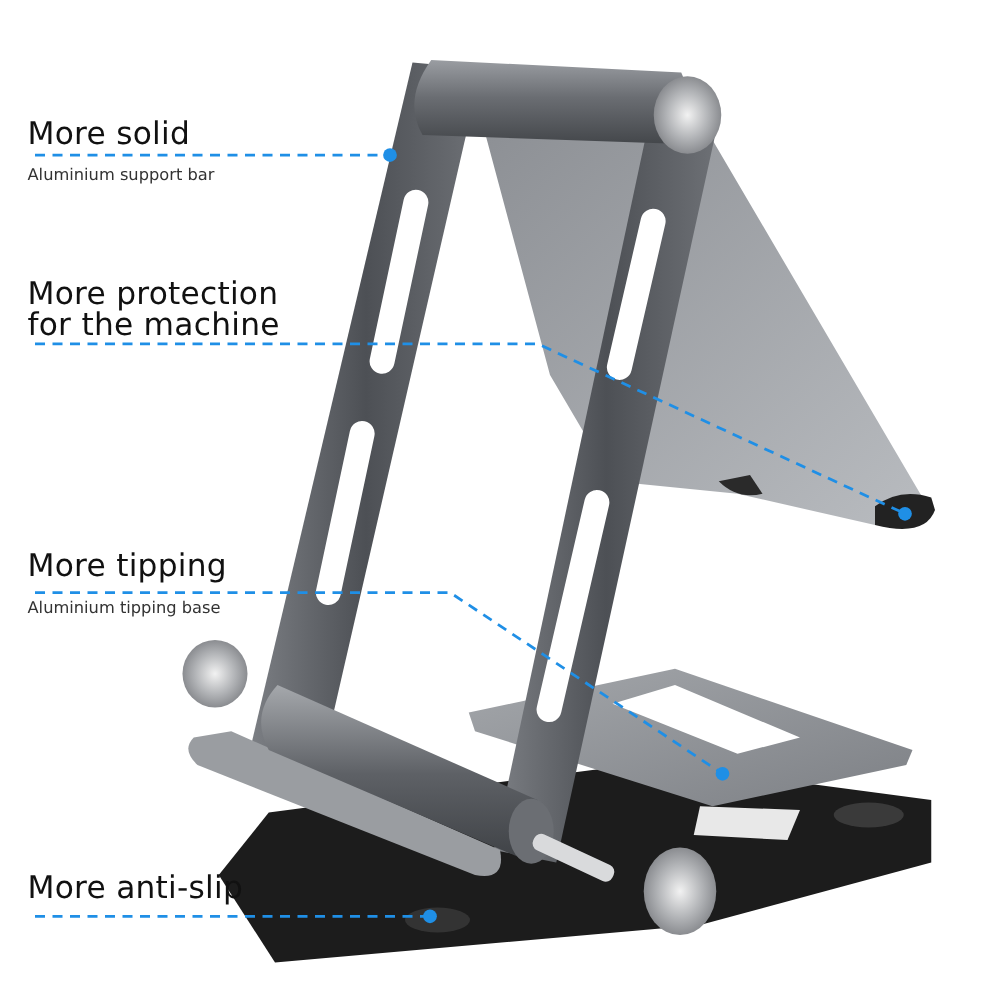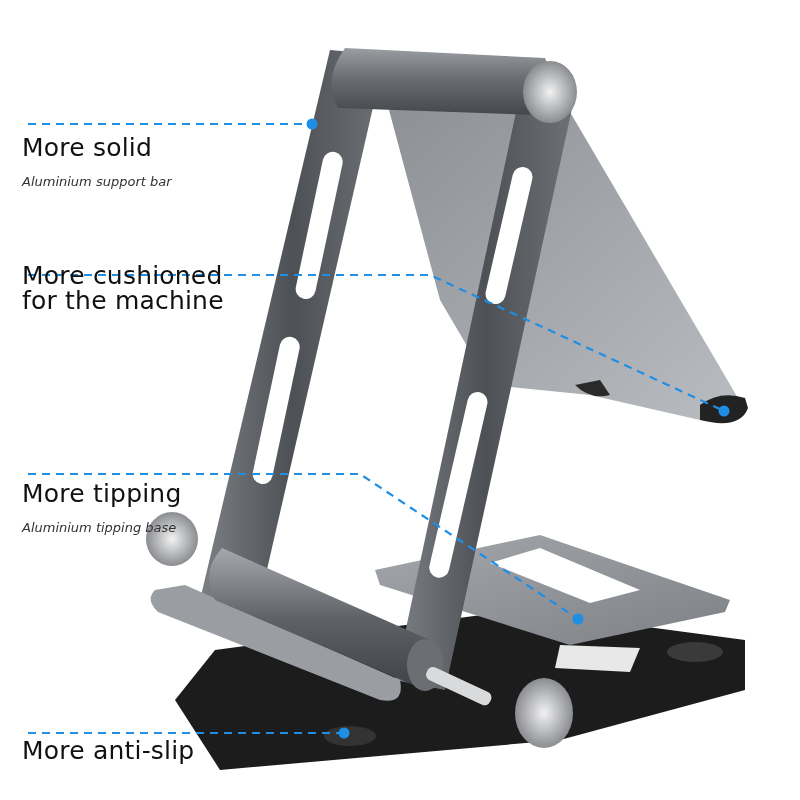--- a/index.html
+++ b/index.html
@@ -1,21 +1,21 @@
 <!DOCTYPE html>
 <html><head>
   <meta charset="utf-8">
   <style>
     html, body { margin: 0; padding: 0; background: #ffffff; }
     body { width: 800px; height: 800px; position: relative; overflow: hidden; font-family: "Liberation Sans", "DejaVu Sans", sans-serif; }
     .stage { position: absolute; inset: 0; }
     svg.product { position: absolute; left: 0; top: 0; width: 800px; height: 800px; }
-    .feature { position: absolute; left: 22px; z-index: 3; margin-top: 41px; }
+    .feature { position: absolute; left: 22px; z-index: 3; }
     .feature .title { font-family: "DejaVu Sans", sans-serif; font-size: 25px; line-height: 25px; color: #111111; font-weight: 500; letter-spacing: 0.2px; white-space: pre-line; }
-    .feature .sub { font-family: "DejaVu Sans", sans-serif; font-size: 13px; color: #333333; margin-top: 14px; font-style: italic; }
+    .feature .sub { font-family: "DejaVu Sans", sans-serif; font-size: 13px; color: #333333; margin-top: 14px; }
     .f1 { top: 94px; }
     .f2 { top: 222px; }
     .f3 { top: 440px; }
     .f4 { top: 697px; }
   </style>
 </head>
 <body>
 
 <div class="stage">
 
@@ -109,21 +109,21 @@
       <circle cx="344" cy="733" r="5.5"></circle>
     </g>
   </svg>
 
   <div class="feature f1">
     <div class="title">More solid</div>
     <div class="sub">Aluminium support bar</div>
   </div>
 
   <div class="feature f2">
-    <div class="title">More cushioned
+    <div class="title">More protection
 for the machine</div>
   </div>
 
   <div class="feature f3">
     <div class="title">More tipping</div>
     <div class="sub">Aluminium tipping base</div>
   </div>
 
   <div class="feature f4">
     <div class="title">More anti-slip</div>

